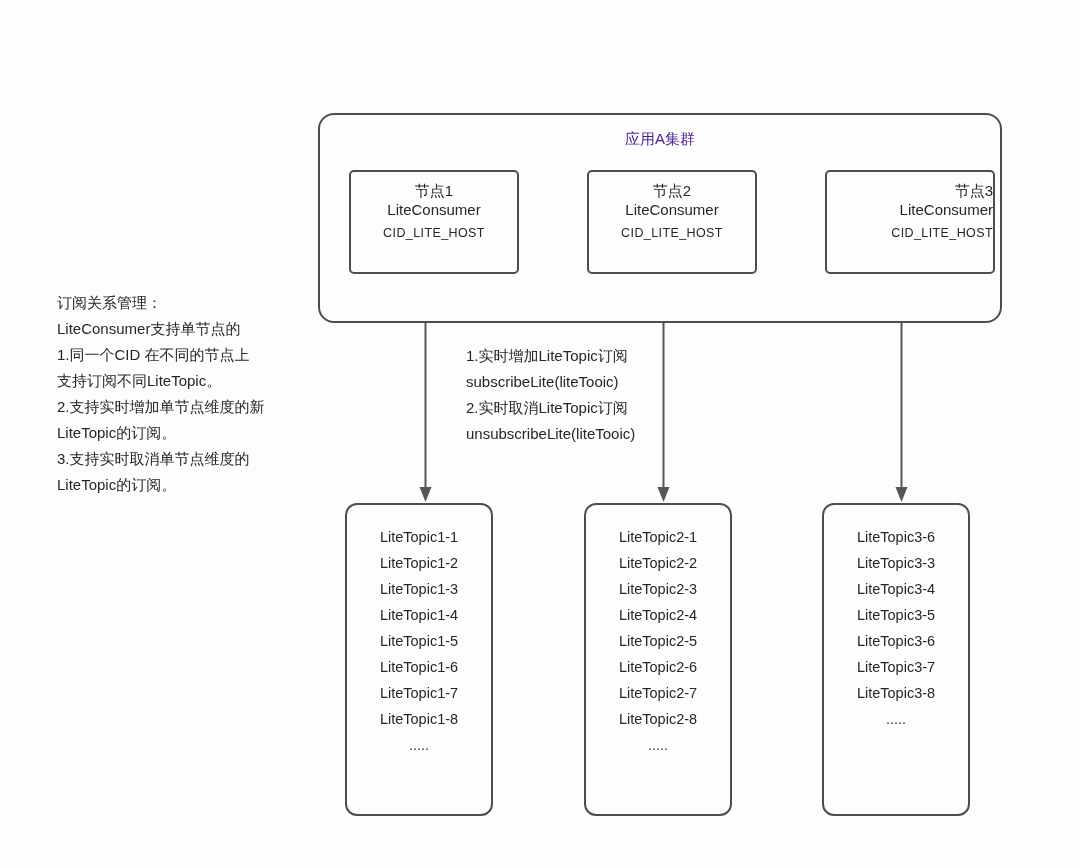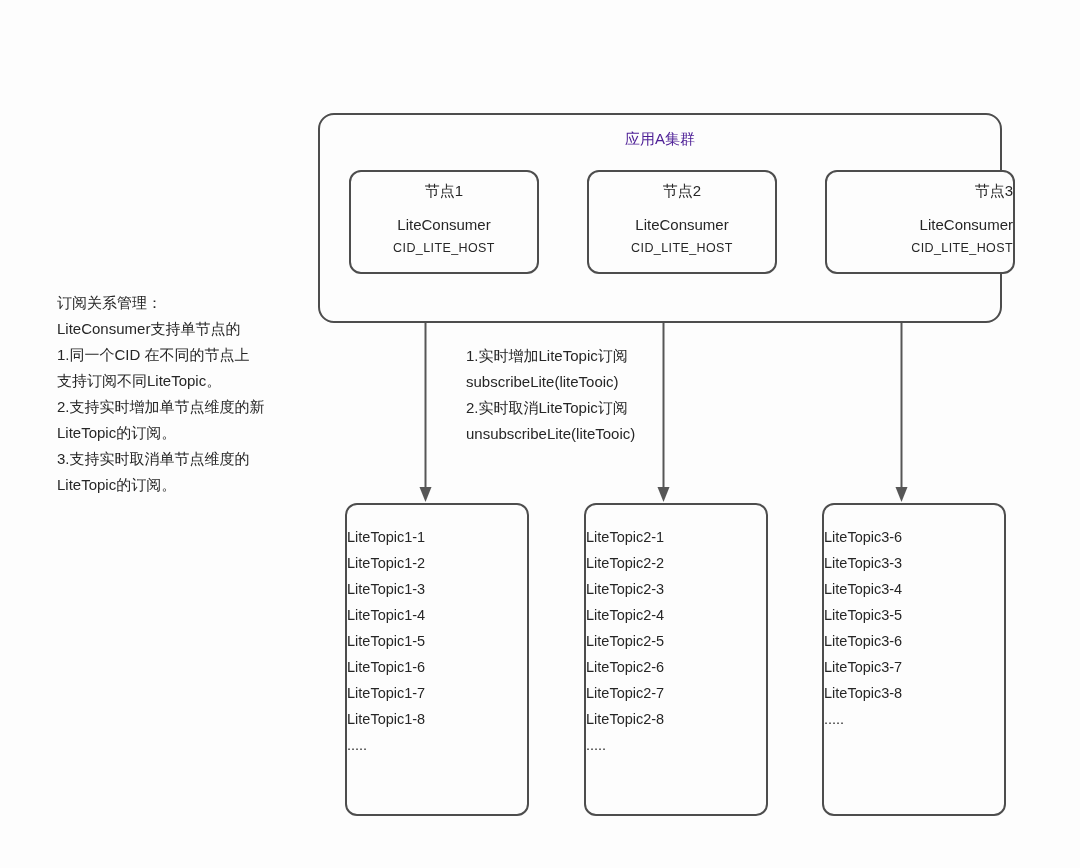--- a/index.html
+++ b/index.html
@@ -27,36 +27,36 @@
   }
   .cluster-title {
     position: absolute;
     top: 15px; left: 0; right: 0;
     text-align: center;
     font-size: 15px;
     color: #4c1d95;
   }
   .node {
     top: 55px;
-    width: 190px; height: 104px;
-    border-radius: 12px;
+    width: 170px; height: 104px;
+    border-radius: 5px;
     text-align: center;
   }
   .node-1 { left: 29px; }
   .node-2 { left: 267px; }
   .node-3 { left: 505px; text-align: right; }
   .node-title   { margin-top: 9px;  font-size: 15px; line-height: 19px; }
-  .node-consumer{ margin-top: 15px; font-size: 15px; line-height: 19px; }
+  .node-consumer{ font-size: 15px; line-height: 19px; }
   .node-cid     { margin-top: 6px;  font-size: 12.5px; line-height: 16px; letter-spacing: 0.4px; }
   .topic-box {
     top: 503px;
-    width: 184px; height: 313px;
+    width: 148px; height: 313px;
     border-radius: 12px;
     padding-top: 19px;
-    text-align: left;
+    text-align: center;
   }
   .tb-1 { left: 345px; }
   .tb-2 { left: 584px; }
   .tb-3 { left: 822px; }
   .topic-row { font-size: 14.5px; line-height: 26px; color: #262626; }
   .note {
     position: absolute;
     font-size: 15px;
     line-height: 26px;
     color: #262626;

